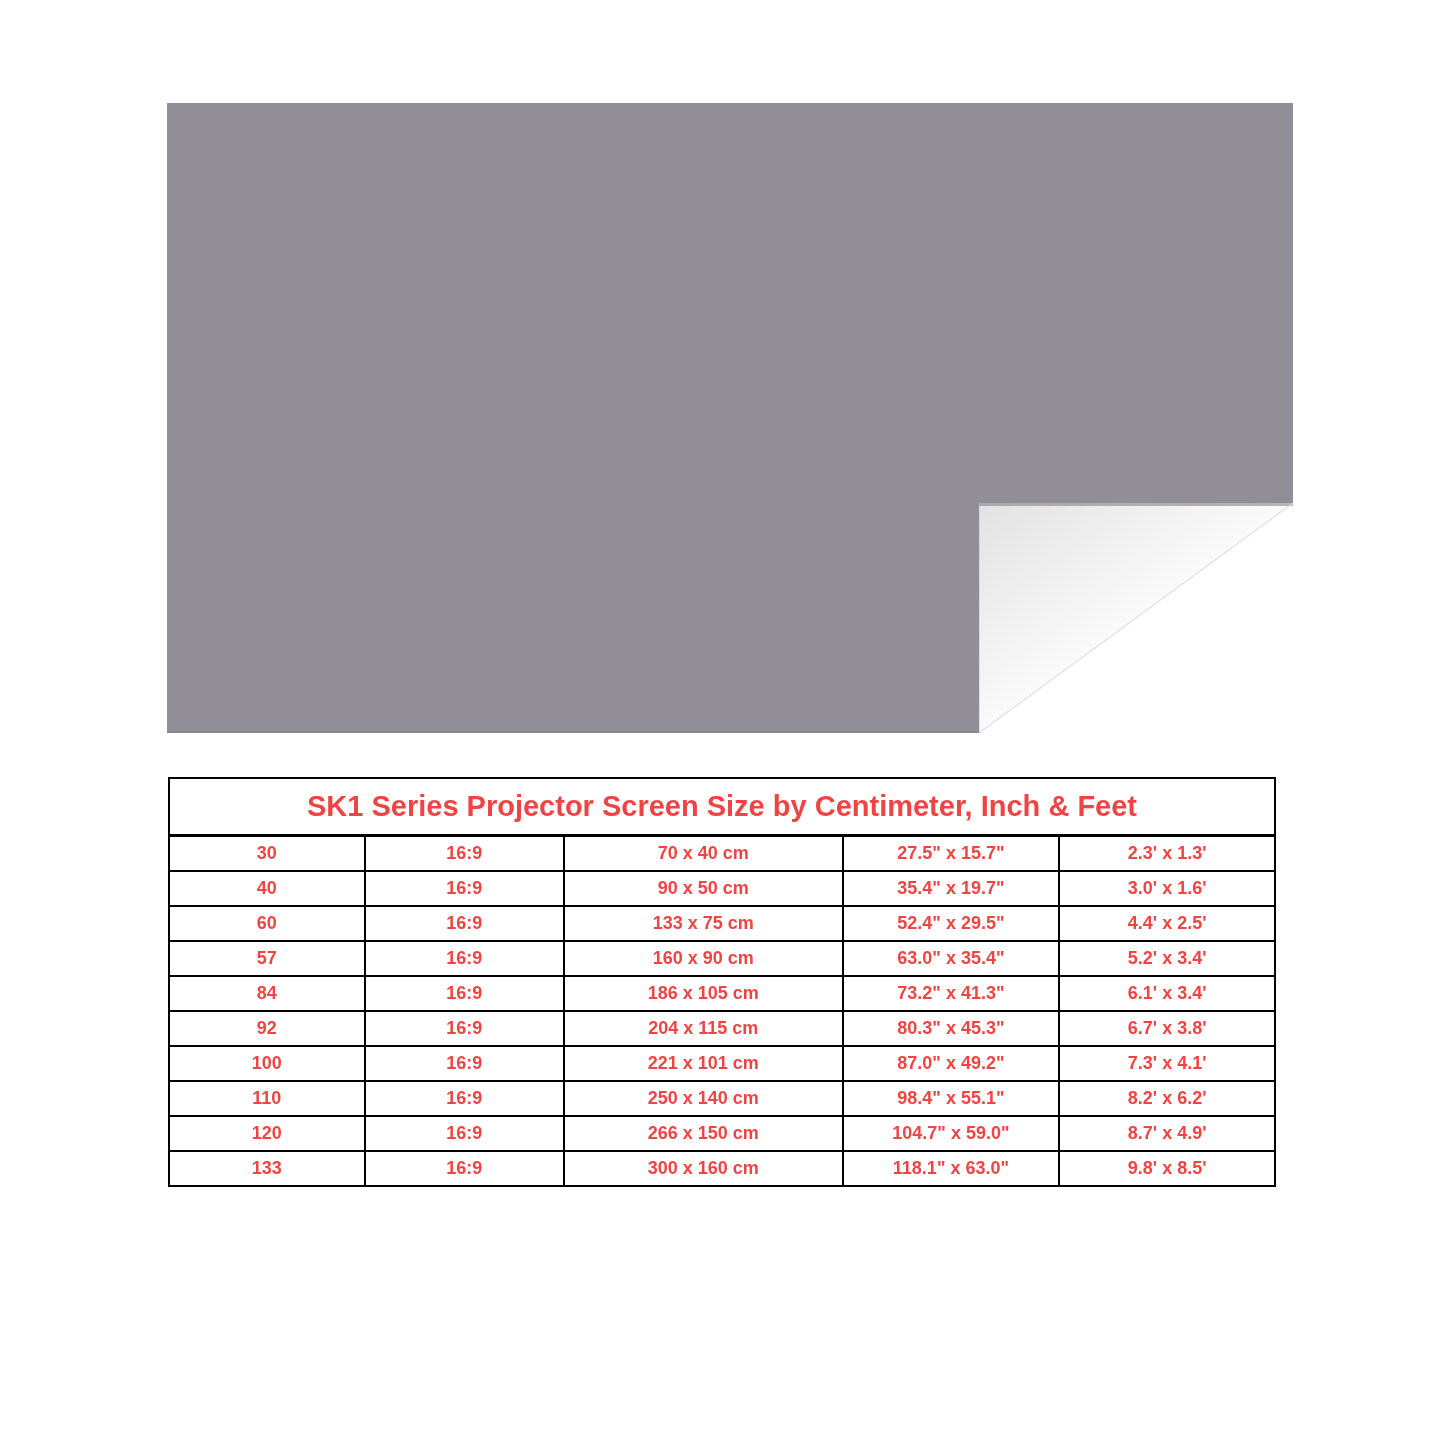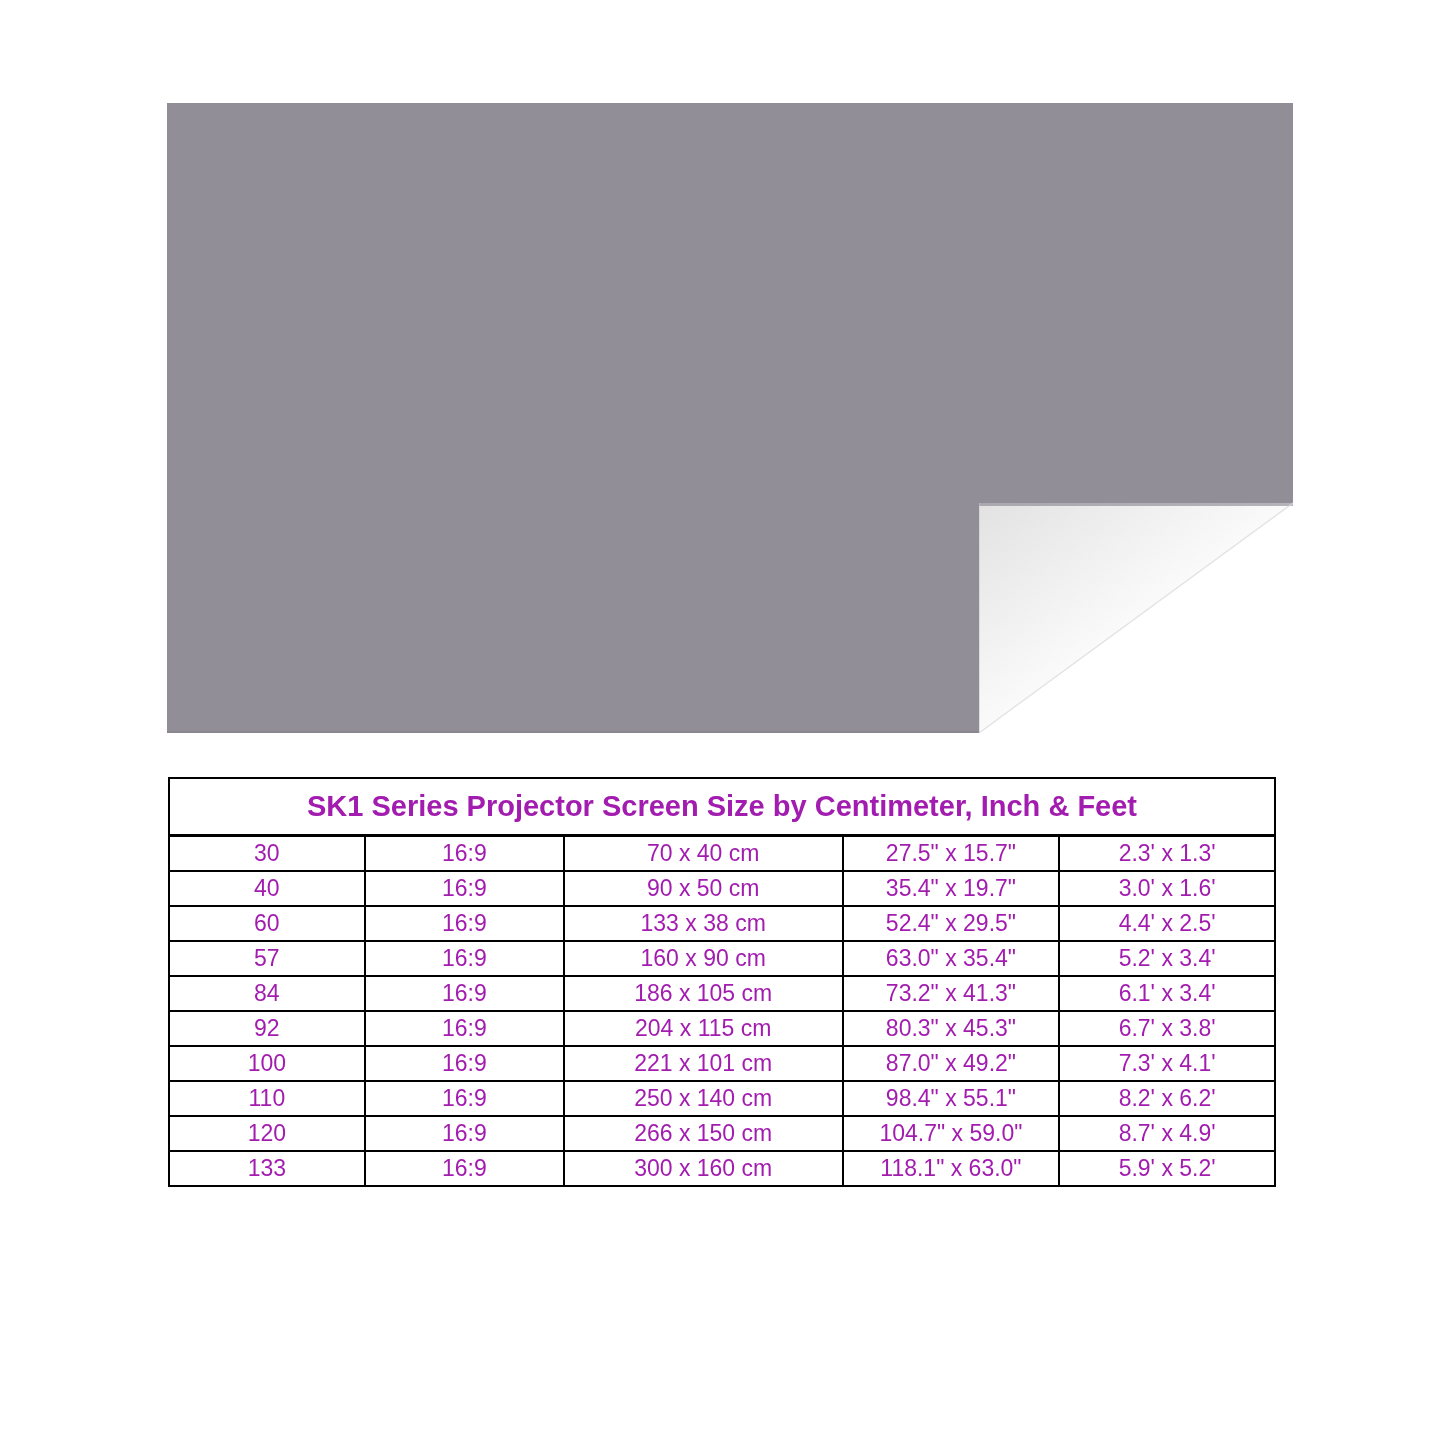--- a/index.html
+++ b/index.html
@@ -23,21 +23,21 @@
     height: 630px;
   }
   .size-table {
     position: absolute;
     left: 168px;
     top: 777px;
     width: 1108px;
     border-collapse: collapse;
     table-layout: fixed;
     text-align: center;
-    color: #a21caf;
+    color: #ef4444;
     background: #ffffff;
   }
   .size-table th, .size-table td {
     border: 2px solid #000000;
     padding: 0 4px;
     vertical-align: middle;
   }
   .size-table .title-cell {
     font-size: 29px;
     font-weight: bold;
@@ -47,22 +47,22 @@
   }
   .size-table .col-header {
     font-size: 22px;
     font-weight: bold;
     height: 70px;
     line-height: 1.45;
     white-space: pre-line;
     border-bottom: 3px solid #000000;
   }
   .size-table td {
-    font-size: 23px;
-    font-weight: normal;
+    font-size: 18px;
+    font-weight: bold;
     height: 33px;
   }
 </style>
 </head>
 <body>
 
 <div class="canvas">
 
   <div class="product-image">
     <svg width="1126" height="630" viewBox="0 0 1126 630">
@@ -112,21 +112,21 @@
         <tr>
           <td>40</td>
           <td>16:9</td>
           <td>90 x 50 cm</td>
           <td>35.4" x 19.7"</td>
           <td>3.0' x 1.6'</td>
         </tr>
         <tr>
           <td>60</td>
           <td>16:9</td>
-          <td>133 x 38 cm</td>
+          <td>133 x 75 cm</td>
           <td>52.4" x 29.5"</td>
           <td>4.4' x 2.5'</td>
         </tr>
         <tr>
           <td>57</td>
           <td>16:9</td>
           <td>160 x 90 cm</td>
           <td>63.0" x 35.4"</td>
           <td>5.2' x 3.4'</td>
         </tr>
@@ -163,18 +163,18 @@
           <td>16:9</td>
           <td>266 x 150 cm</td>
           <td>104.7" x 59.0"</td>
           <td>8.7' x 4.9'</td>
         </tr>
         <tr>
           <td>133</td>
           <td>16:9</td>
           <td>300 x 160 cm</td>
           <td>118.1" x 63.0"</td>
-          <td>5.9' x 5.2'</td>
+          <td>9.8' x 8.5'</td>
         </tr>
       </tbody>
   </table>
 
 </div>
 
 </body></html>

